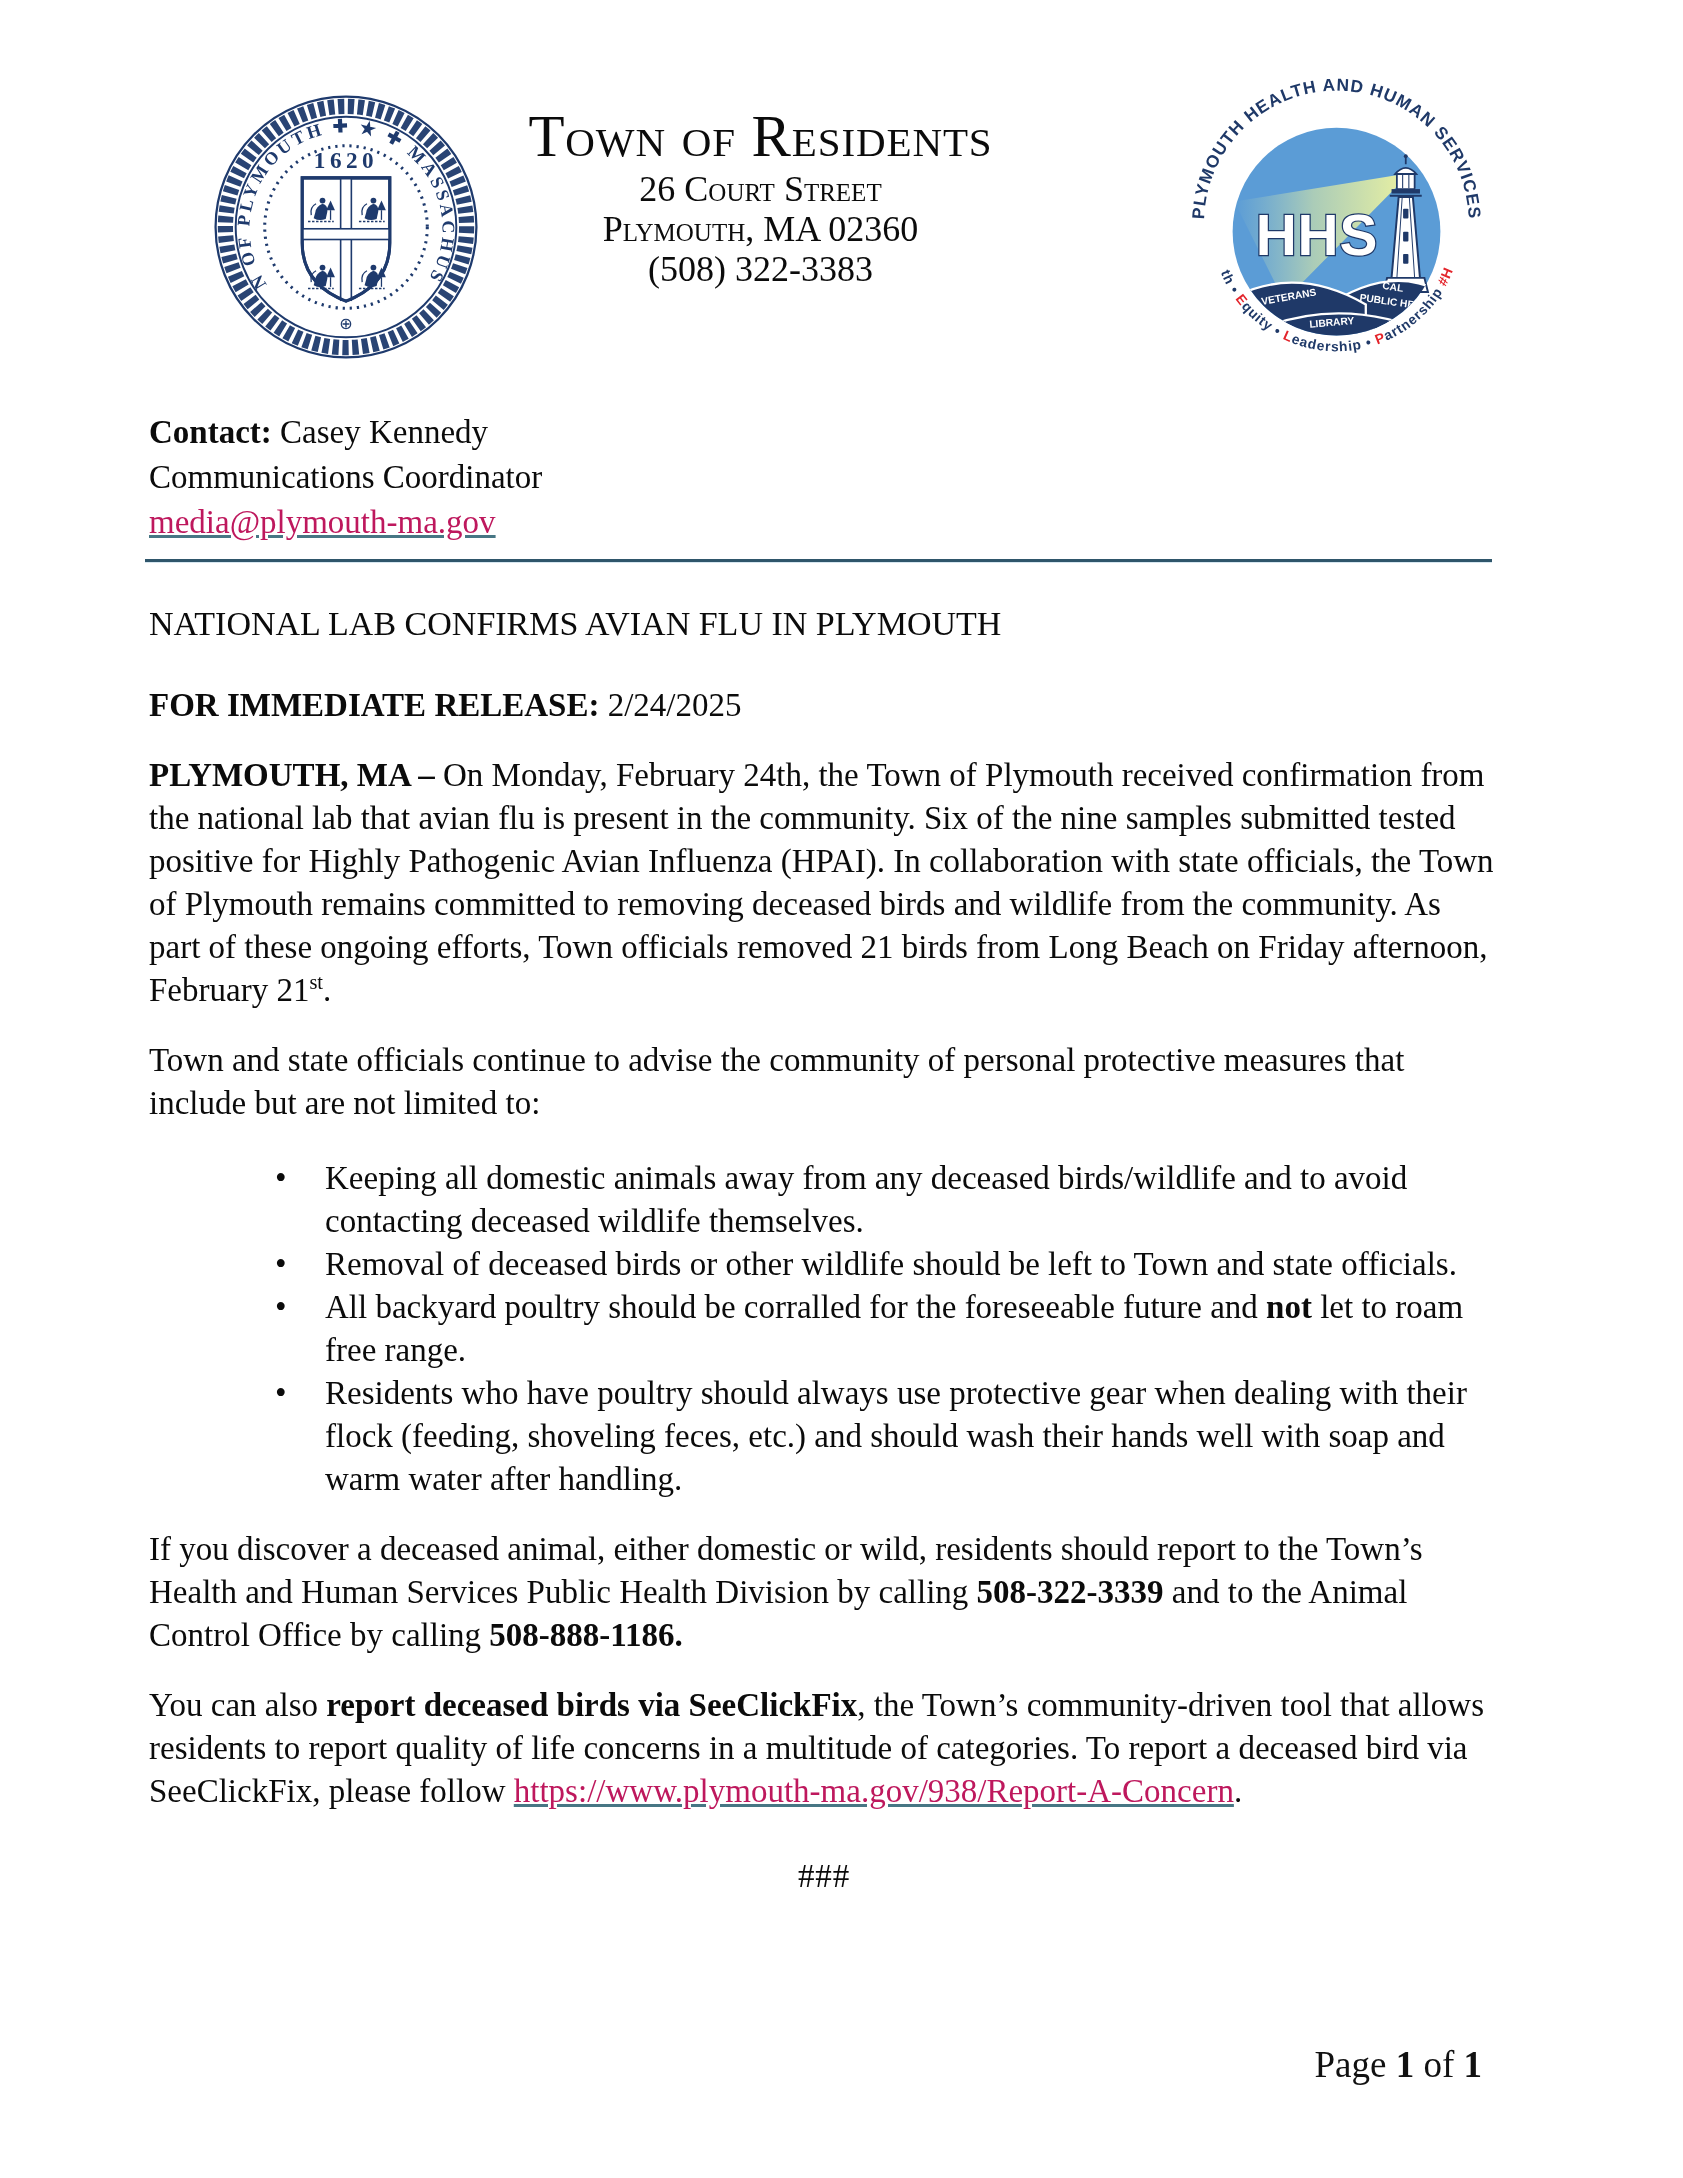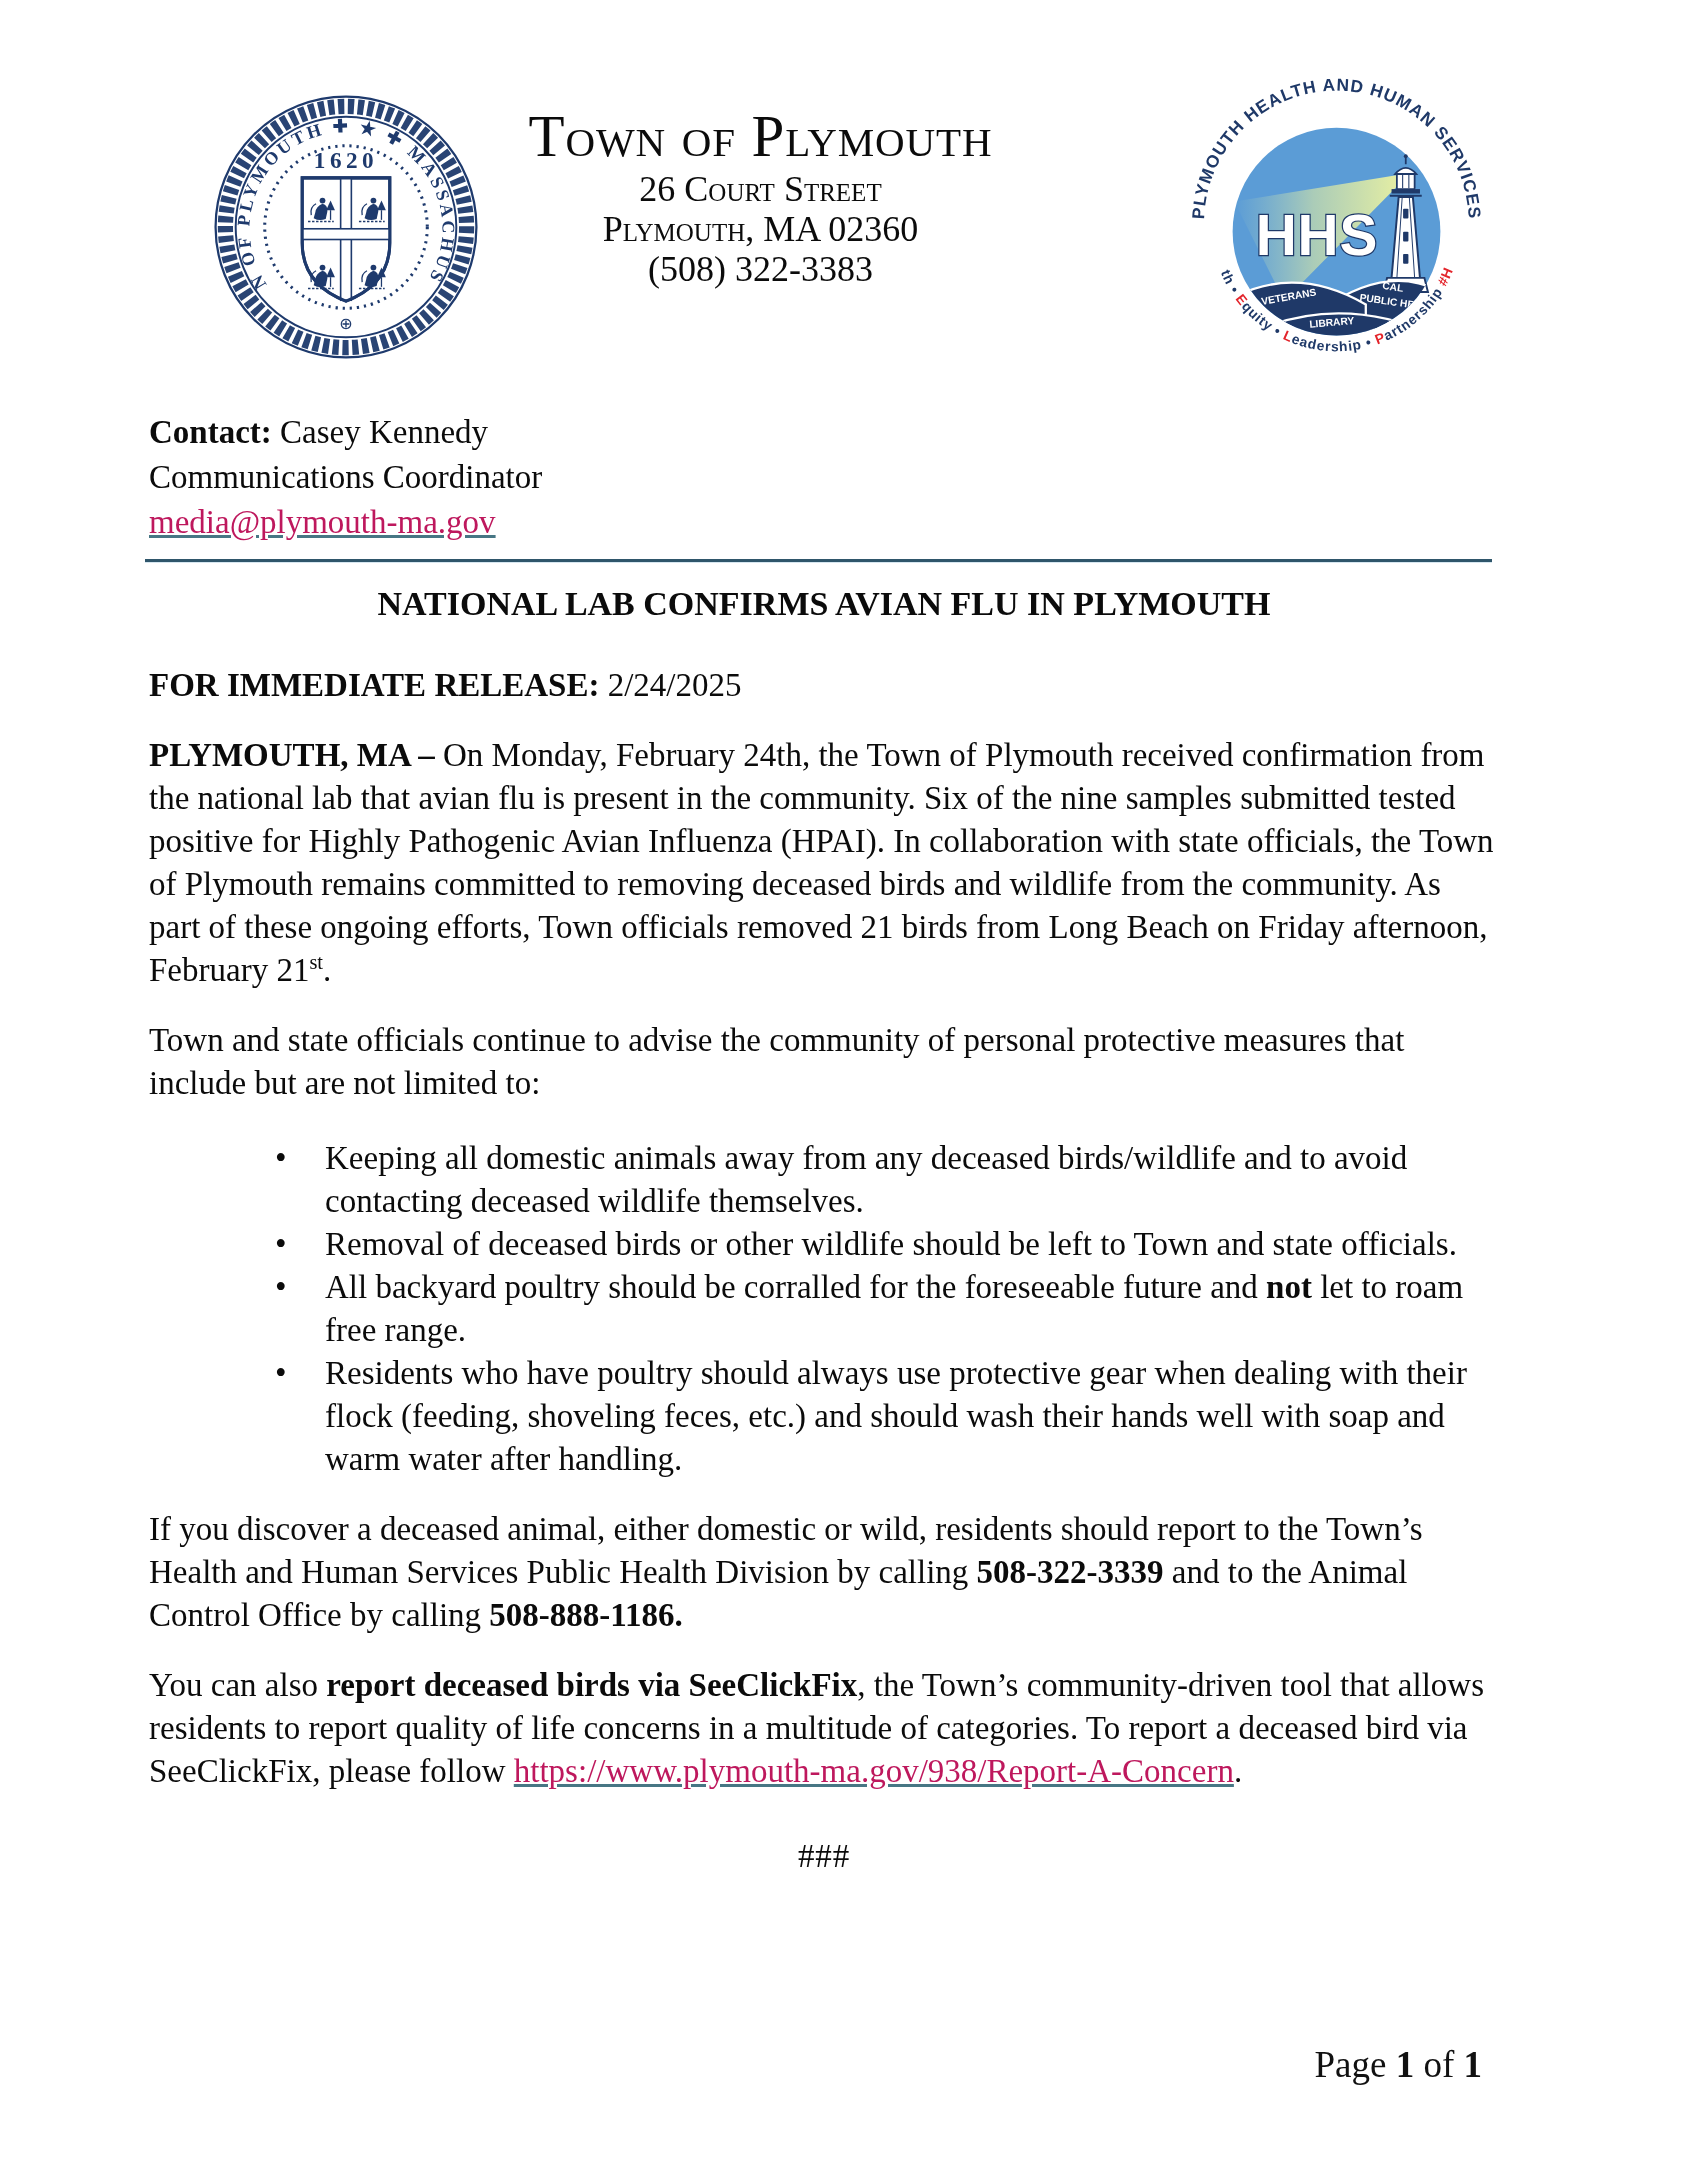--- a/index.html
+++ b/index.html
@@ -15,21 +15,21 @@
   .org-title { font-size:59px; line-height:65px; font-variant:small-caps; letter-spacing:0.9px; }
   .mast-line { font-size:36px; line-height:40px; font-variant:small-caps; }
   .mast-phone { font-size:36px; line-height:41px; }
   
   .content { position:absolute; left:149px; top:410px; width:1350px; font-size:33px; line-height:45px; }
   .contact-line { font-size:33px; line-height:45px; }
   .b { font-weight:bold; }
   .sup { vertical-align:super; font-size:0.62em; line-height:0; }
   .doclink { color:#be185d; text-decoration:underline; text-decoration-color:#477684; cursor:pointer; }
   .divider { margin-top:14.4px; margin-left:-4.5px; width:1347px; height:3.6px; background:#2f566b; border-bottom:0.9px solid #d7e7f0; }
-  .headline { margin-top:20px; text-align:center; font-weight:bold; font-size:34px; line-height:41px; }
+  .headline { margin-top:40px; font-weight:normal; font-size:34px; line-height:41px; }
   .dateline { margin-top:40px; font-size:33px; line-height:43px; }
   .para { margin-top:27px; font-size:33px; line-height:43px; }
   ul.bullets { margin-top:32px; list-style:none; }
   ul.bullets li { position:relative; padding-left:176px; font-size:33px; line-height:43px; }
   ul.bullets li::before { content:"•"; position:absolute; left:126px; top:0; font-size:33px; }
   .end-mark { margin-top:41px; text-align:center; font-size:33px; letter-spacing:0.9px; }
   
   .page-footer {
     position:absolute; top:2005px; left:0; width:1482px; text-align:right;
     font-family:Liberation Serif, serif; font-size:37px; color:#111;margin-top:38px;
@@ -72,21 +72,21 @@
     <g>
       <use href="#pilgrim-figure" transform="translate(121,133) scale(0.9)"></use>
       <use href="#pilgrim-figure" transform="translate(178,133) scale(0.9)"></use>
       <use href="#pilgrim-figure" transform="translate(121,208) scale(0.9)"></use>
       <use href="#pilgrim-figure" transform="translate(178,208) scale(0.9)"></use>
     </g>
     <text x="150" y="264" text-anchor="middle" font-size="18" fill="#1e3a6d">⊕</text>
   </svg>
 
   <div class="mast-center">
-    <div class="org-title">Town of Plymouth</div>
+    <div class="org-title">Town of Residents</div>
     <div class="mast-line">26 Court Street</div>
     <div class="mast-line">Plymouth, MA 02360</div>
     <div class="mast-phone">(508) 322-3383</div>
   </div>
 
   <svg class="hhs" viewBox="0 0 330 330" aria-hidden="true">
     <defs>
       <path id="hhsTop" d="M 22,204 A 149,149 0 1 1 308,204"></path>
       <path id="hhsBot" d="M 34,216 A 140,140 0 0 0 296,216"></path>
       <clipPath id="hhsClip">

